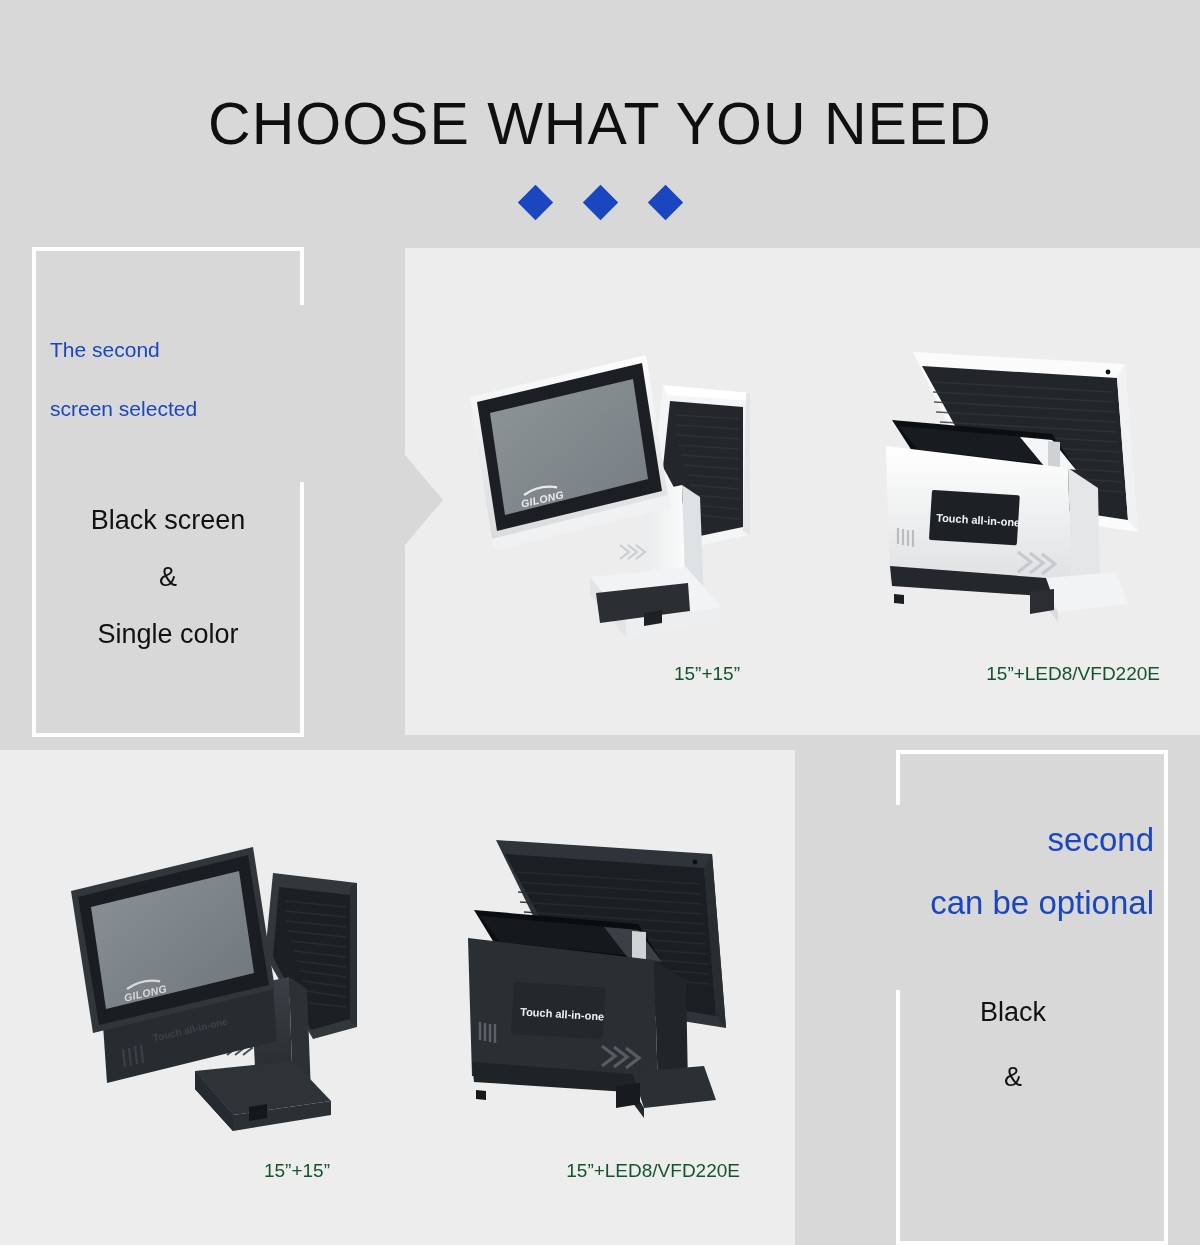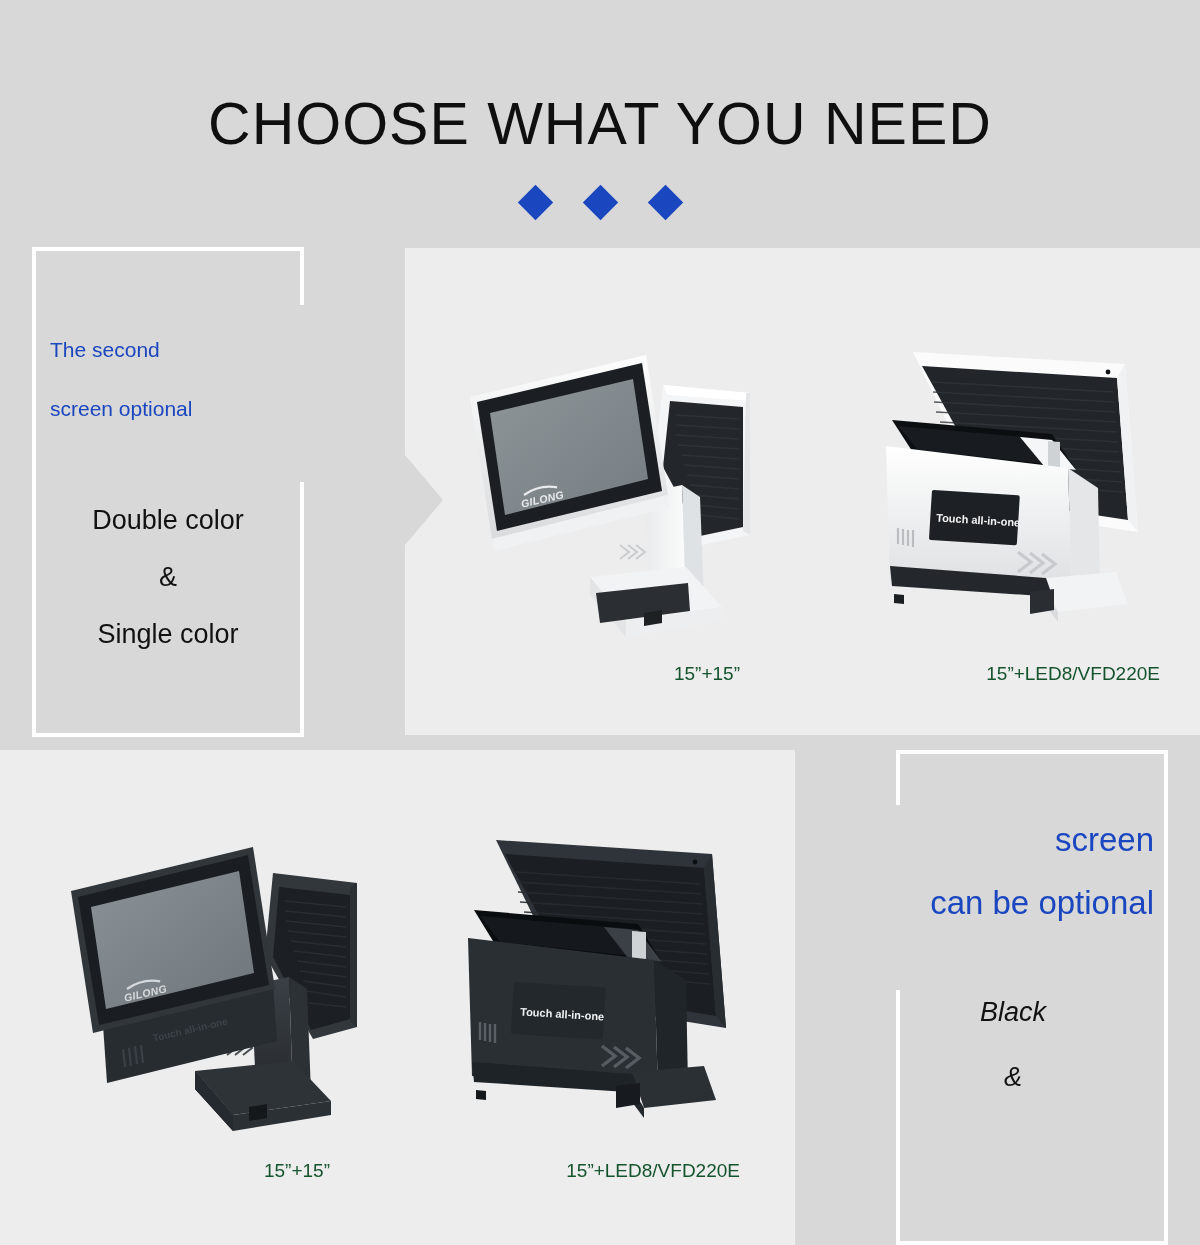--- a/index.html
+++ b/index.html
@@ -78,21 +78,21 @@
   .br-border-left-b { position:absolute; left:0; top:240px; width:4px; height:255px; background:#fff; }
 
   .br-heading {
     position:absolute; right:14px; top:58px; width:400px;
     text-align:right; font-size:33px; color:#1a46c0;
     line-height:63px; z-index:2;
   }
   .br-sub {
     position:absolute; left:0; top:230px; width:234px;
     text-align:center; font-size:27px; color:#111;
-    line-height:65px; z-index:2;font-style:italic;
+    line-height:65px; z-index:2;
   }
 
   
   .caption { position:absolute; font-size:19px; color:#14532d; text-align:right; }
 
   
   .pos { position:absolute; }
   .pos svg { display:block; }
 </style>
 </head>
@@ -242,24 +242,24 @@
 <div class="caption" style="left:860px; top:663px; width:300px;">15”+LED8/VFD220E</div>
 
 <div class="tl-panel">
   <div class="tl-border-top"></div>
   <div class="tl-border-left"></div>
   <div class="tl-border-bottom"></div>
   <div class="tl-border-right-a"></div>
   <div class="tl-border-right-b"></div>
   <div class="tl-heading">
     <div>The second</div>
-    <div>screen optional</div>
+    <div>screen selected</div>
   </div>
   <div class="tl-sub">
-    <div>Double color</div>
+    <div>Black screen</div>
     <div>&amp;</div>
     <div>Single color</div>
   </div>
 </div>
 
 <div class="bot-img-panel"></div>
 
 <div class="pos" style="left:45px; top:835px;">
 <svg width="320" height="320" viewBox="0 0 320 320">
   <defs>
@@ -376,20 +376,20 @@
 <div class="caption" style="left:60px; top:1160px; width:270px;">15”+15”</div>
 <div class="caption" style="left:440px; top:1160px; width:300px;">15”+LED8/VFD220E</div>
 
 <div class="br-panel">
   <div class="br-border-top"></div>
   <div class="br-border-right"></div>
   <div class="br-border-bottom"></div>
   <div class="br-border-left-a"></div>
   <div class="br-border-left-b"></div>
   <div class="br-heading">
-    <div>screen</div>
+    <div>second</div>
     <div>can be optional</div>
   </div>
   <div class="br-sub">
     <div>Black</div>
     <div>&amp;</div>
   </div>
 </div>
 
 </body></html>

